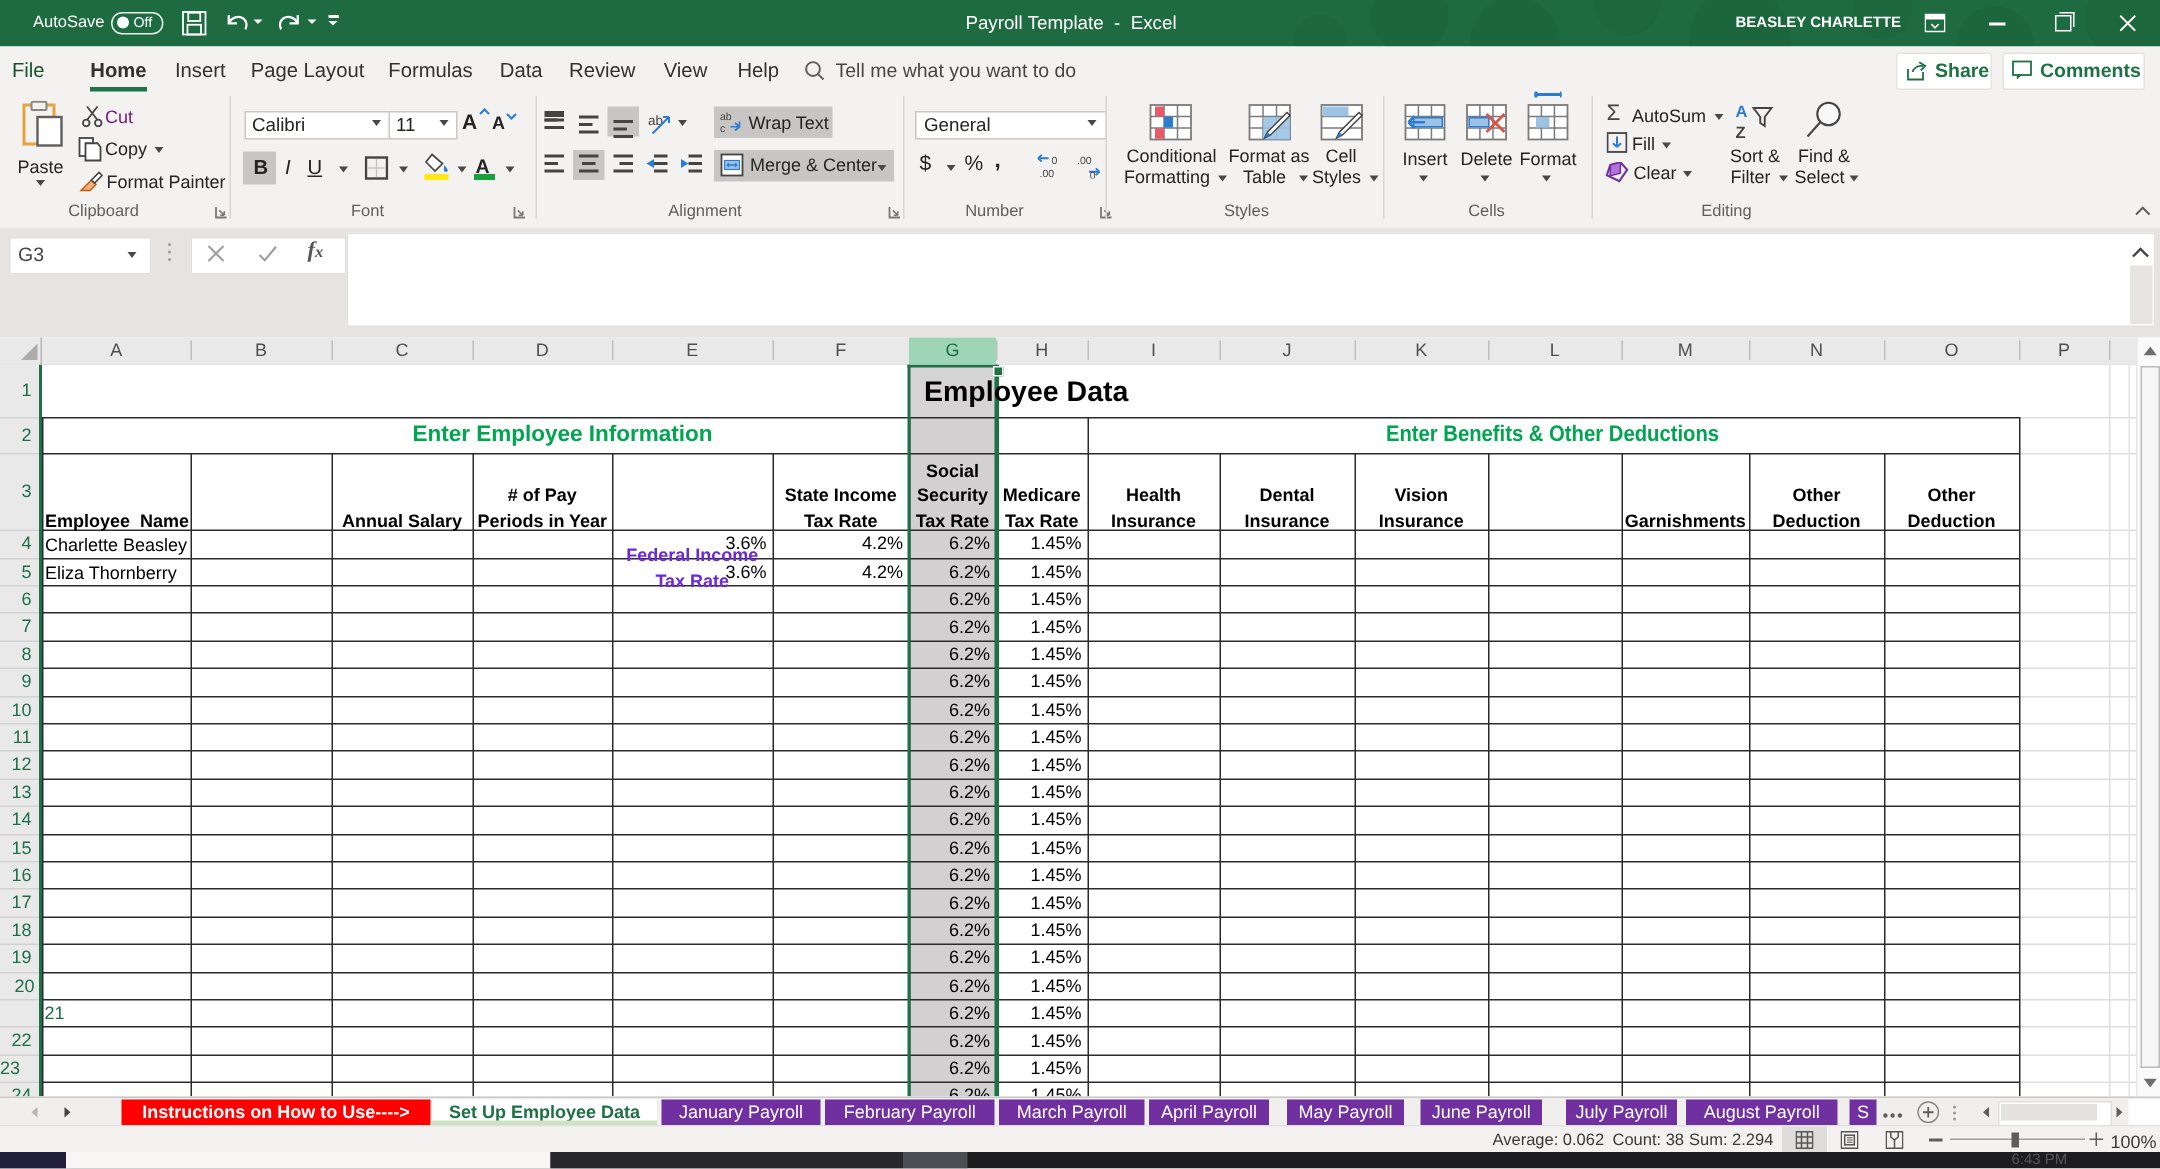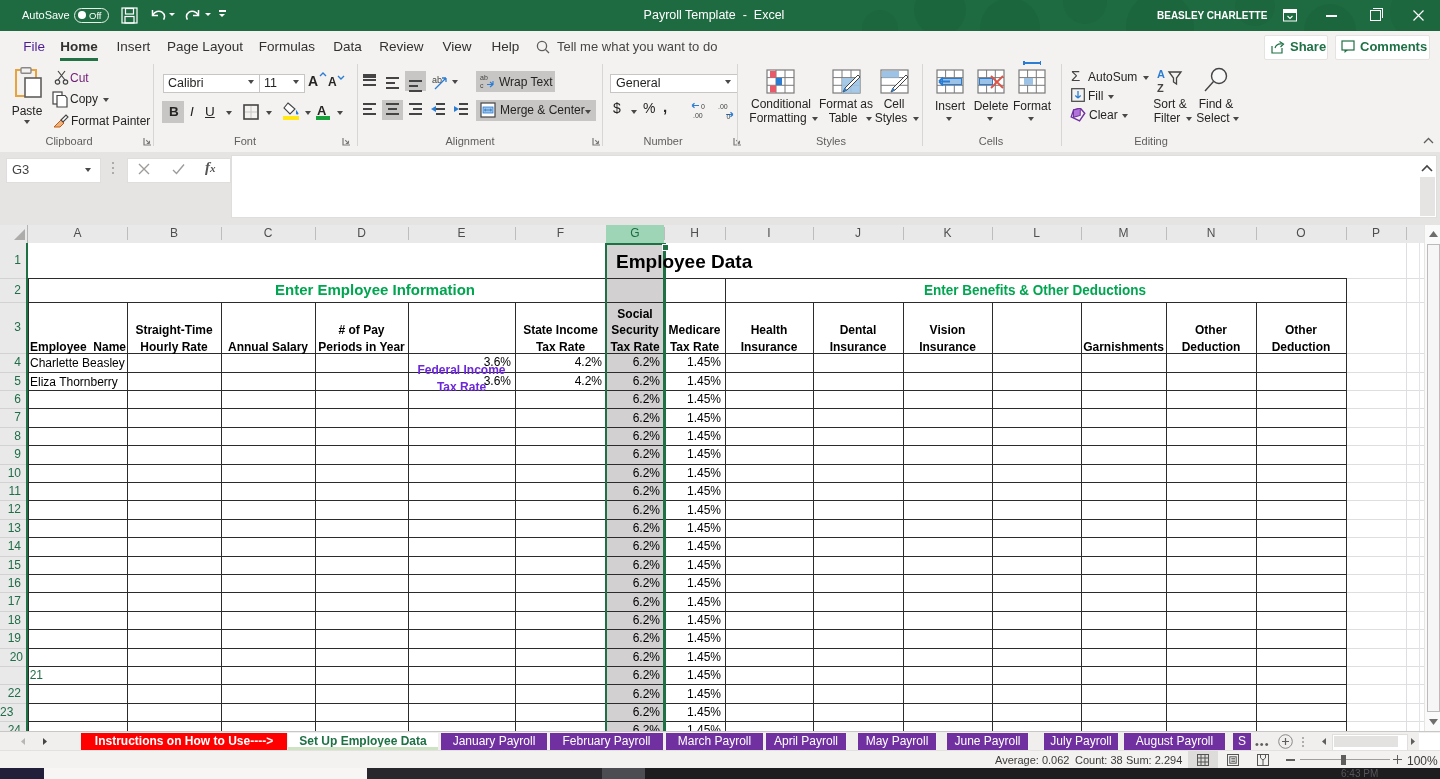--- a/index.html
+++ b/index.html
@@ -46,21 +46,21 @@
 <path d="M4.5 7 L7 9.5 L9.5 7" stroke="#fff" fill="none" stroke-width="1.1"></path>
       </svg>
 <div style="position:absolute;left:1326px;top:15px;width:11px;height:1.5px;background:#fff;"></div>
 <div style="position:absolute;left:1370px;top:10px;width:9px;height:9px;border:1.2px solid #fff;"></div>
 <div style="position:absolute;left:1373px;top:7.5px;width:9px;height:9px;border-top:1.2px solid #fff;border-right:1.2px solid #fff;"></div>
 <svg class="abs" style="left:1413px;top:10px" width="11" height="11" viewBox="0 0 11 11">
 <path d="M0.5 0.5 L10.5 10.5 M10.5 0.5 L0.5 10.5" stroke="#fff" stroke-width="1.2"></path>
       </svg>
 </div>
 <div class="abs" style="left:0;top:31px;width:1440px;height:31px;background:#f3f2f1;">
-<div style="position:absolute;left:8px;top:0;width:37px;height:31px;line-height:31px;text-align:right;font-size:13.5px;color:#4c1d95;">File</div>
+<div style="position:absolute;left:8px;top:0;width:37px;height:31px;line-height:31px;text-align:left;font-size:13.5px;color:#14532d;">File</div>
 <div style="position:absolute;left:52px;top:0;width:54px;height:31px;line-height:31px;text-align:center;font-size:13.5px;color:#323130;font-weight:bold;">Home</div>
 <div style="position:absolute;left:109px;top:0;width:49px;height:31px;line-height:31px;text-align:center;font-size:13.5px;color:#323130;">Insert</div>
 <div style="position:absolute;left:160px;top:0;width:90px;height:31px;line-height:31px;text-align:center;font-size:13.5px;color:#323130;">Page Layout</div>
 <div style="position:absolute;left:250px;top:0;width:74px;height:31px;line-height:31px;text-align:center;font-size:13.5px;color:#323130;">Formulas</div>
 <div style="position:absolute;left:324px;top:0;width:47px;height:31px;line-height:31px;text-align:center;font-size:13.5px;color:#323130;">Data</div>
 <div style="position:absolute;left:372px;top:0;width:59px;height:31px;line-height:31px;text-align:center;font-size:13.5px;color:#323130;">Review</div>
 <div style="position:absolute;left:434px;top:0;width:46px;height:31px;line-height:31px;text-align:center;font-size:13.5px;color:#323130;">View</div>
 <div style="position:absolute;left:482px;top:0;width:47px;height:31px;line-height:31px;text-align:center;font-size:13.5px;color:#323130;">Help</div>
 <div style="position:absolute;left:60px;top:27px;width:38px;height:3px;background:#217346;"></div>
 <svg class="abs" style="left:536px;top:9px" width="14" height="14" viewBox="0 0 14 14">
@@ -511,21 +511,20 @@
 <div style="position:absolute;left:1256px;top:59.5px;width:1px;height:429.0px;background:#2b2b2b;"></div>
 <div style="position:absolute;left:1346px;top:35.0px;width:1px;height:453.5px;background:#2b2b2b;"></div>
 <div style="position:absolute;left:604.5px;top:0;width:2.5px;height:488.5px;background:#1e7145;"></div>
 <div style="position:absolute;left:663px;top:0;width:2.5px;height:488.5px;background:#1e7145;"></div>
 <div style="position:absolute;left:604.5px;top:0;width:60.5px;height:2.5px;background:#1e7145;"></div>
 <div style="position:absolute;left:661.5px;top:1.5px;width:5px;height:5px;background:#1e7145;border:1px solid #fff;"></div>
 <div style="position:absolute;left:616px;top:8.0px;white-space:nowrap;font-size:19px;font-weight:bold;color:#000;">Employee Data</div>
 <div style="position:absolute;left:225px;top:38.5px;white-space:nowrap;font-size:15px;font-weight:bold;color:#00a550;width:300px;text-align:center;white-space:nowrap;">Enter Employee Information</div>
 <div style="position:absolute;left:875px;top:38.5px;white-space:nowrap;font-size:15px;font-weight:bold;color:#00a550;width:320px;text-align:center;white-space:nowrap;transform:scaleX(.9);transform-origin:50% 50%;">Enter Benefits &amp; Other Deductions</div>
 <div style="position:absolute;left:30px;top:96.1px;width:160px;text-align:left;font-weight:bold;font-size:12px;line-height:16.4px;color:#000;">Employee&nbsp; Name</div>
-<div style="position:absolute;left:104.0px;top:79.7px;width:140px;text-align:center;font-weight:bold;font-size:12px;line-height:16.4px;color:#000;">Straight-Time<br>Hourly Rate</div>
 <div style="position:absolute;left:198.0px;top:96.1px;width:140px;text-align:center;font-weight:bold;font-size:12px;line-height:16.4px;color:#000;">Annual Salary</div>
 <div style="position:absolute;left:291.5px;top:79.7px;width:140px;text-align:center;font-weight:bold;font-size:12px;line-height:16.4px;color:#000;"># of Pay<br>Periods in Year</div>
 <div style="position:absolute;left:391.5px;top:79.7px;width:140px;text-align:center;font-weight:bold;font-size:12px;line-height:16.4px;color:#6d28d9;margin-top:40px;">Federal Income<br>Tax Rate</div>
 <div style="position:absolute;left:490.5px;top:79.7px;width:140px;text-align:center;font-weight:bold;font-size:12px;line-height:16.4px;color:#000;">State Income<br>Tax Rate</div>
 <div style="position:absolute;left:565.0px;top:63.3px;width:140px;text-align:center;font-weight:bold;font-size:12px;line-height:16.4px;color:#000;">Social<br>Security<br>Tax Rate</div>
 <div style="position:absolute;left:624.5px;top:79.7px;width:140px;text-align:center;font-weight:bold;font-size:12px;line-height:16.4px;color:#000;">Medicare<br>Tax Rate</div>
 <div style="position:absolute;left:699.0px;top:79.7px;width:140px;text-align:center;font-weight:bold;font-size:12px;line-height:16.4px;color:#000;">Health<br>Insurance</div>
 <div style="position:absolute;left:788.0px;top:79.7px;width:140px;text-align:center;font-weight:bold;font-size:12px;line-height:16.4px;color:#000;">Dental<br>Insurance</div>
 <div style="position:absolute;left:877.5px;top:79.7px;width:140px;text-align:center;font-weight:bold;font-size:12px;line-height:16.4px;color:#000;">Vision<br>Insurance</div>
 <div style="position:absolute;left:1053.5px;top:96.1px;width:140px;text-align:center;font-weight:bold;font-size:12px;line-height:16.4px;color:#000;">Garnishments</div>

